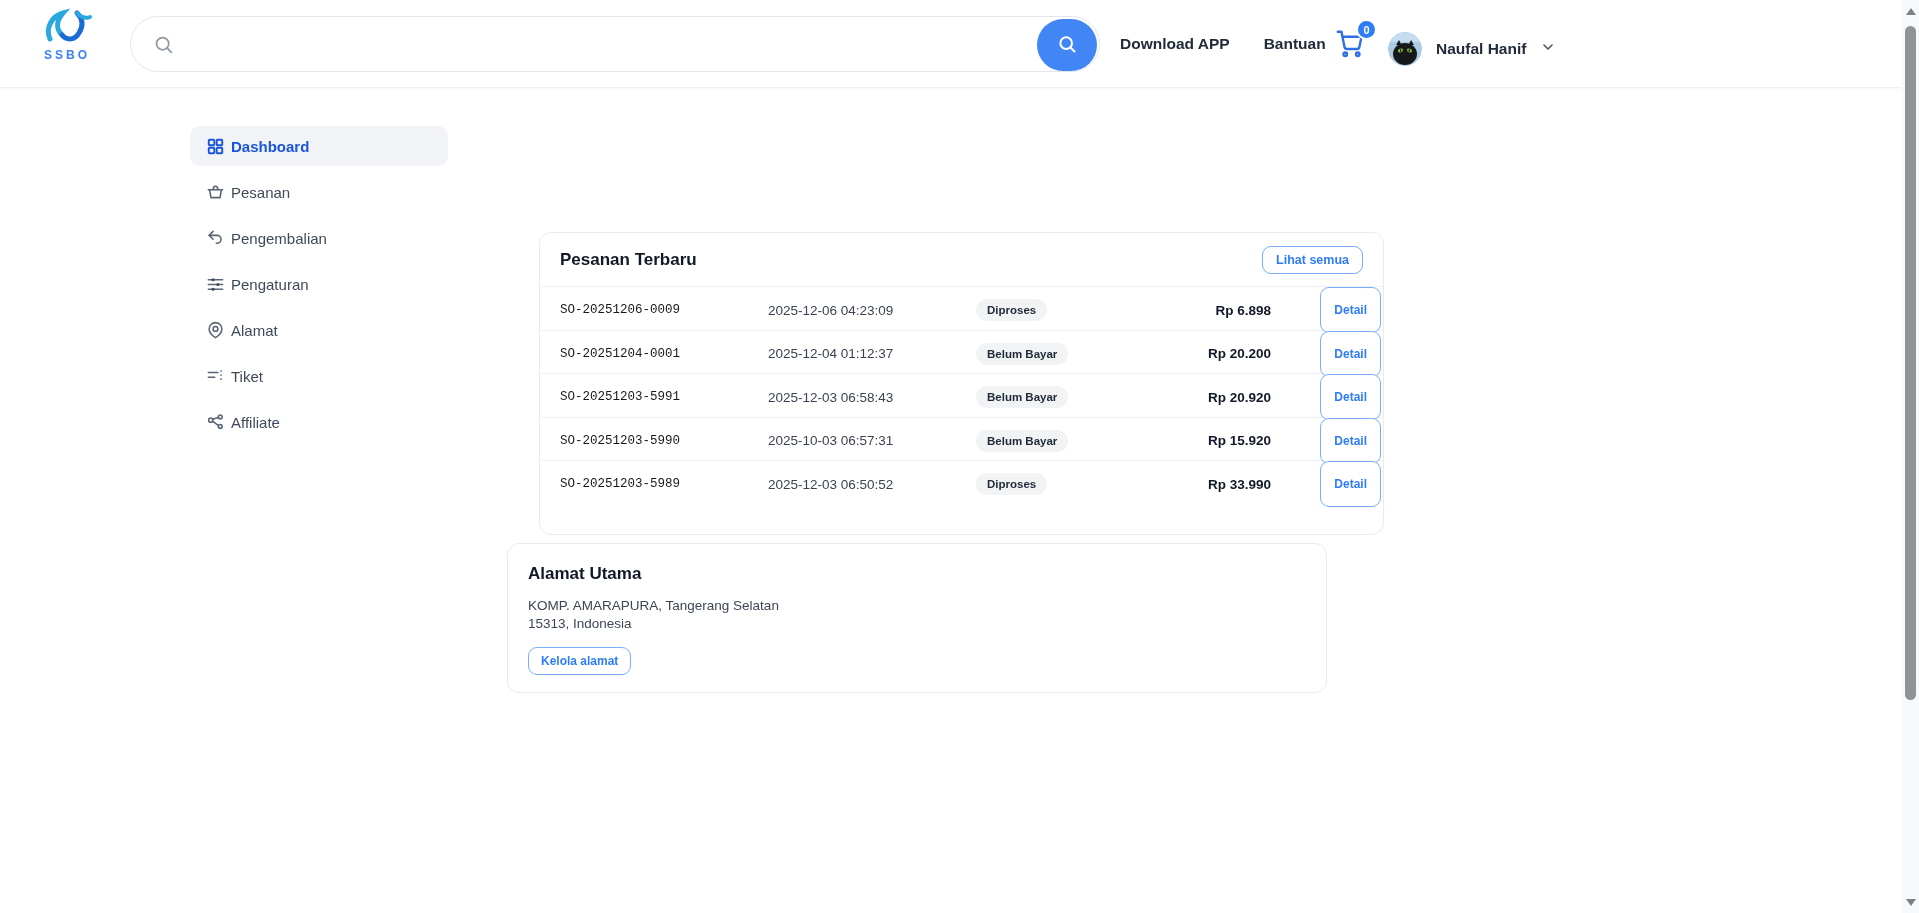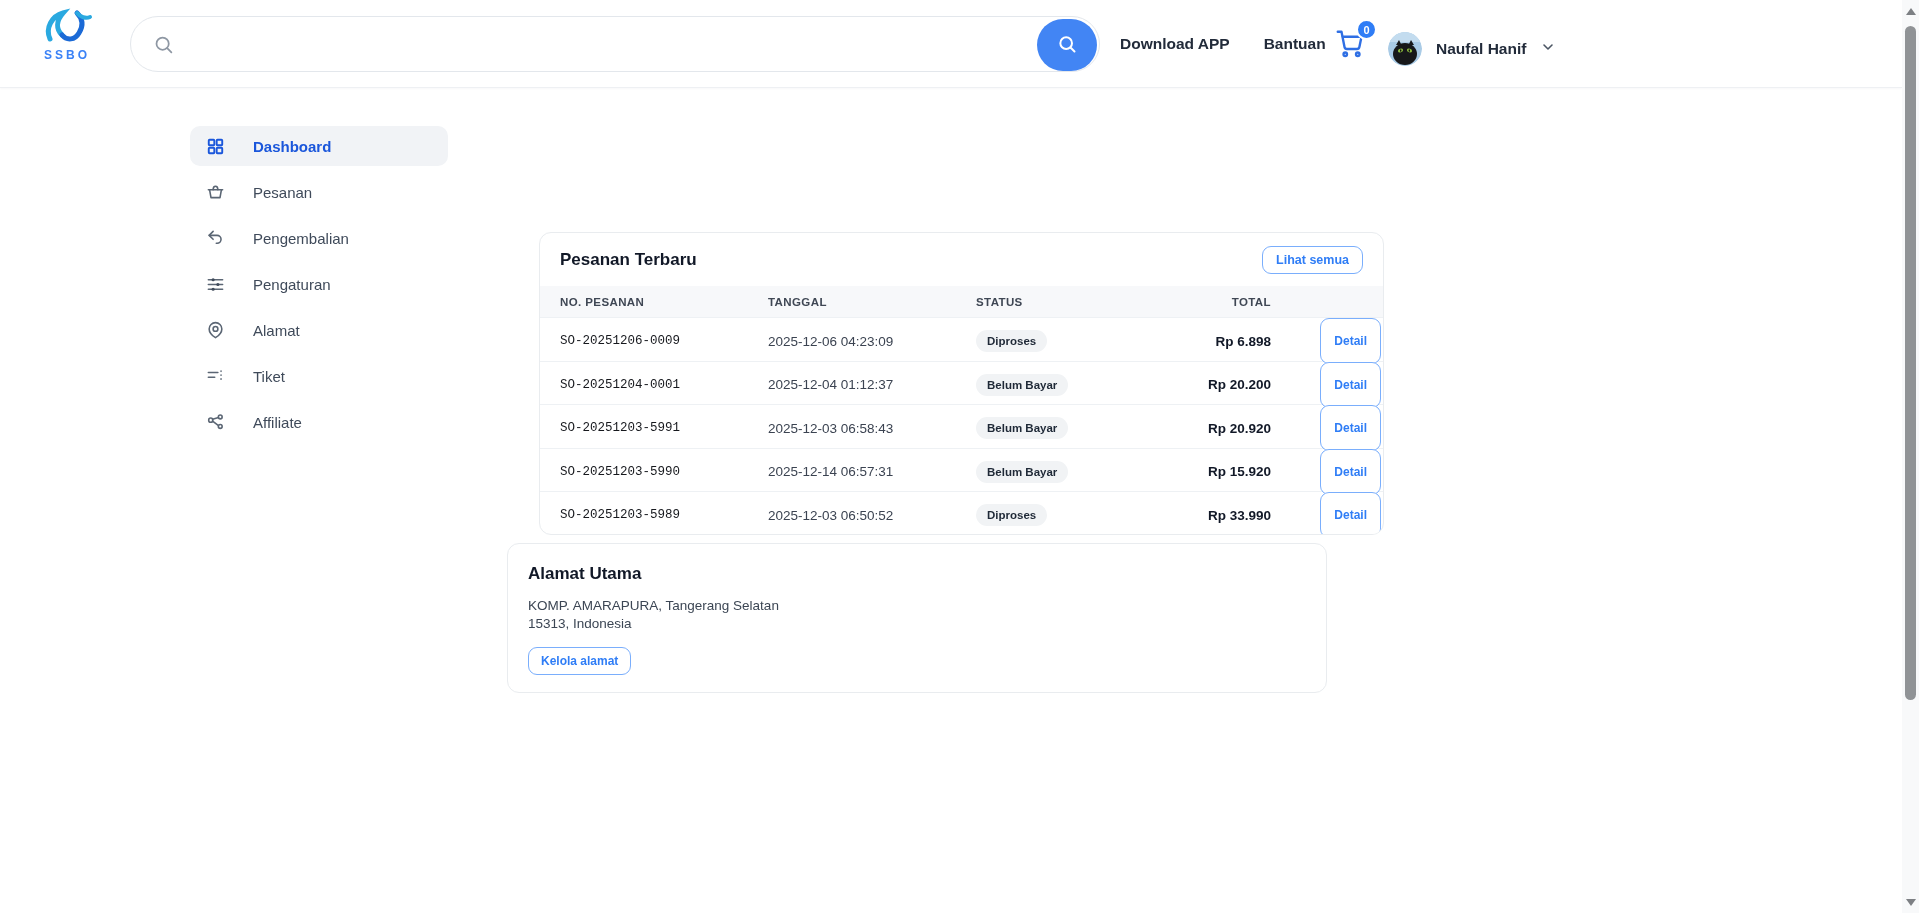--- a/index.html
+++ b/index.html
@@ -29,21 +29,21 @@
   .cart-badge { position:absolute; top:-9px; right:-9px; min-width:21px; height:21px; border-radius:50%;
     background:#2f7df6; border:2px solid #fff; color:#fff; font-size:11px; font-weight:700;
     display:flex; align-items:center; justify-content:center; }
 
   .user { position:absolute; left:1388px; top:8px; height:82px; display:flex; align-items:center; gap:14px; cursor:pointer; }
   .avatar { width:34px; height:34px; border-radius:50%; overflow:hidden; flex:0 0 auto; }
   .user-name { font-size:15.5px; font-weight:600; color:#222b3a; }
 
   
   .sidebar { position:absolute; left:190px; top:126px; width:258px; display:flex; flex-direction:column; gap:6px; }
-  .side-item { height:40px; display:flex; align-items:center; gap:28px; padding-left:15px;
+  .side-item { height:40px; display:flex; align-items:center; gap:6px; padding-left:15px;
     border-radius:10px; font-size:15px; color:#3f4a5a; font-weight:500; cursor:pointer; }
   .side-item .ic { width:20px; height:20px; display:flex; align-items:center; justify-content:center; }
   .side-item.active { background:#f1f3f6; color:#1a56db; font-weight:700; }
   .side-item svg { stroke:#5b6674; }
   .side-item.active svg { stroke:#1a56db; }
 
   
   .stats { position:absolute; left:507px; top:122px; width:845px; display:flex; gap:20px; }
   .stat-card { flex:1; height:85px; background:#fff; border:1px solid #e9ecef; border-radius:10px; padding:17px 20px; }
   .stat-label { font-size:13.5px; color:#6b7280; }
@@ -256,27 +256,20 @@
     </div>
   </div>
 
 
   <div class="orders-card">
     <div class="orders-head">
       <div class="orders-title">Pesanan Terbaru</div>
       <button class="btn-outline view-all">Lihat semua</button>
     </div>
 
-    <div class="tbl-header">
-      <div>NO. PESANAN</div>
-      <div>TANGGAL</div>
-      <div>STATUS</div>
-      <div class="col-total">TOTAL</div>
-      <div></div>
-    </div>
 
     <div class="tbl-row">
       <div class="cell-no">SO-20251206-0009</div>
       <div class="cell-date">2025-12-06 04:23:09</div>
       <div><span class="status-pill">Diproses</span></div>
       <div class="cell-total">Rp 6.898</div>
       <div class="cell-action"><button class="btn-outline detail-btn">Detail</button></div>
     </div>
 
     <div class="tbl-row">
@@ -290,21 +283,21 @@
     <div class="tbl-row">
       <div class="cell-no">SO-20251203-5991</div>
       <div class="cell-date">2025-12-03 06:58:43</div>
       <div><span class="status-pill">Belum Bayar</span></div>
       <div class="cell-total">Rp 20.920</div>
       <div class="cell-action"><button class="btn-outline detail-btn">Detail</button></div>
     </div>
 
     <div class="tbl-row">
       <div class="cell-no">SO-20251203-5990</div>
-      <div class="cell-date">2025-12-14 06:57:31</div>
+      <div class="cell-date">2025-10-03 06:57:31</div>
       <div><span class="status-pill">Belum Bayar</span></div>
       <div class="cell-total">Rp 15.920</div>
       <div class="cell-action"><button class="btn-outline detail-btn">Detail</button></div>
     </div>
 
     <div class="tbl-row">
       <div class="cell-no">SO-20251203-5989</div>
       <div class="cell-date">2025-12-03 06:50:52</div>
       <div><span class="status-pill">Diproses</span></div>
       <div class="cell-total">Rp 33.990</div>

